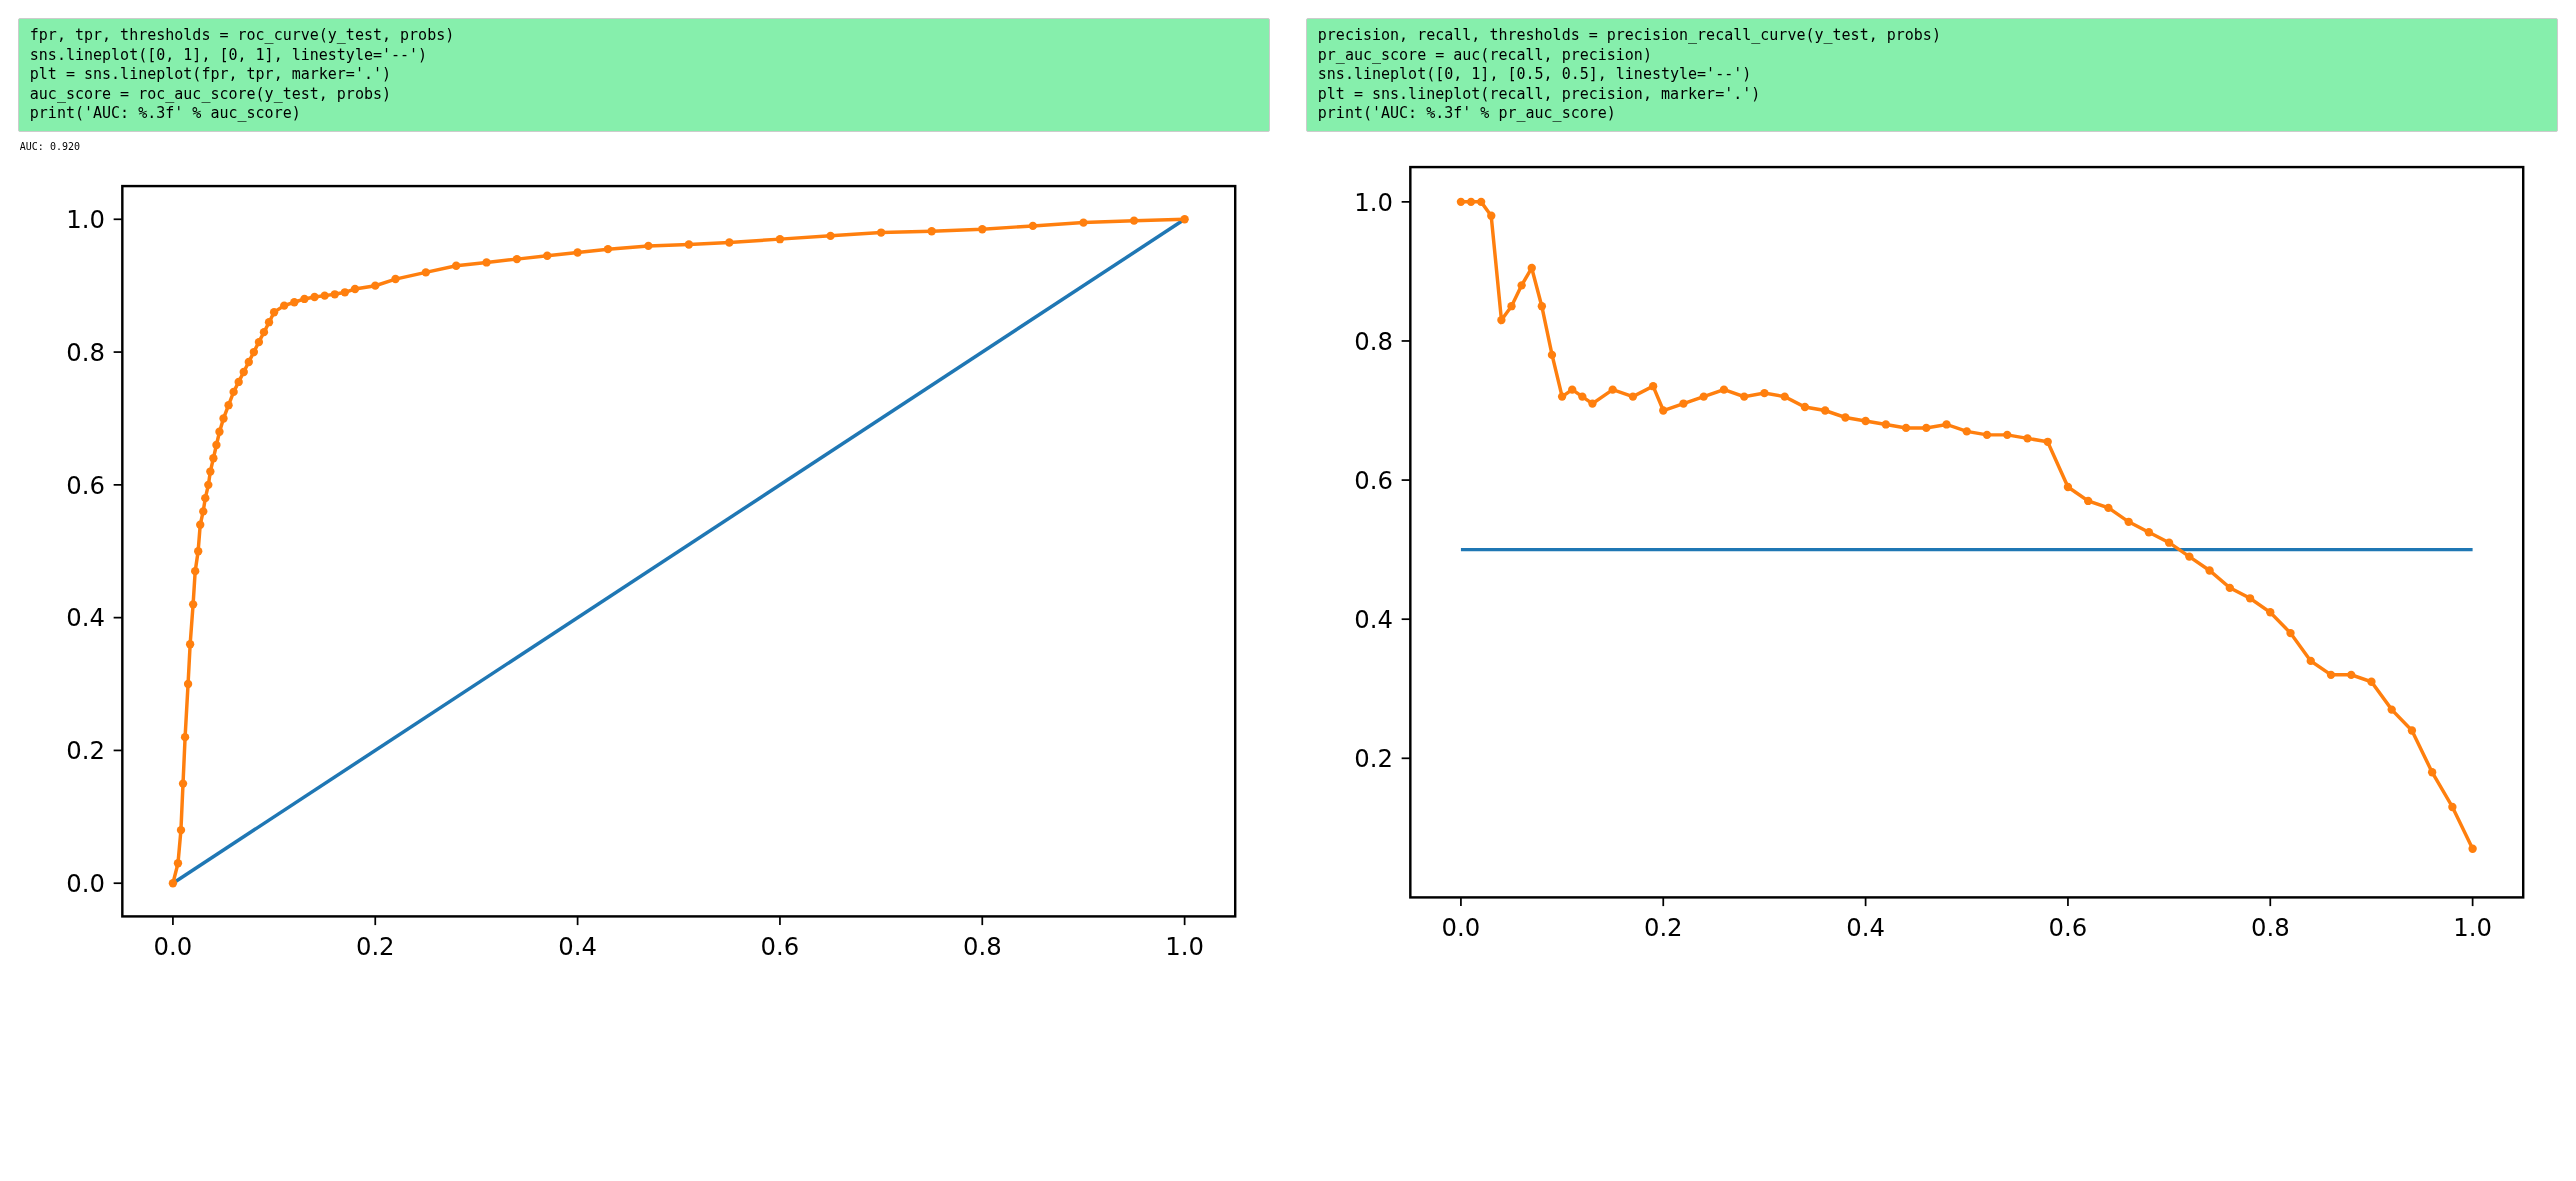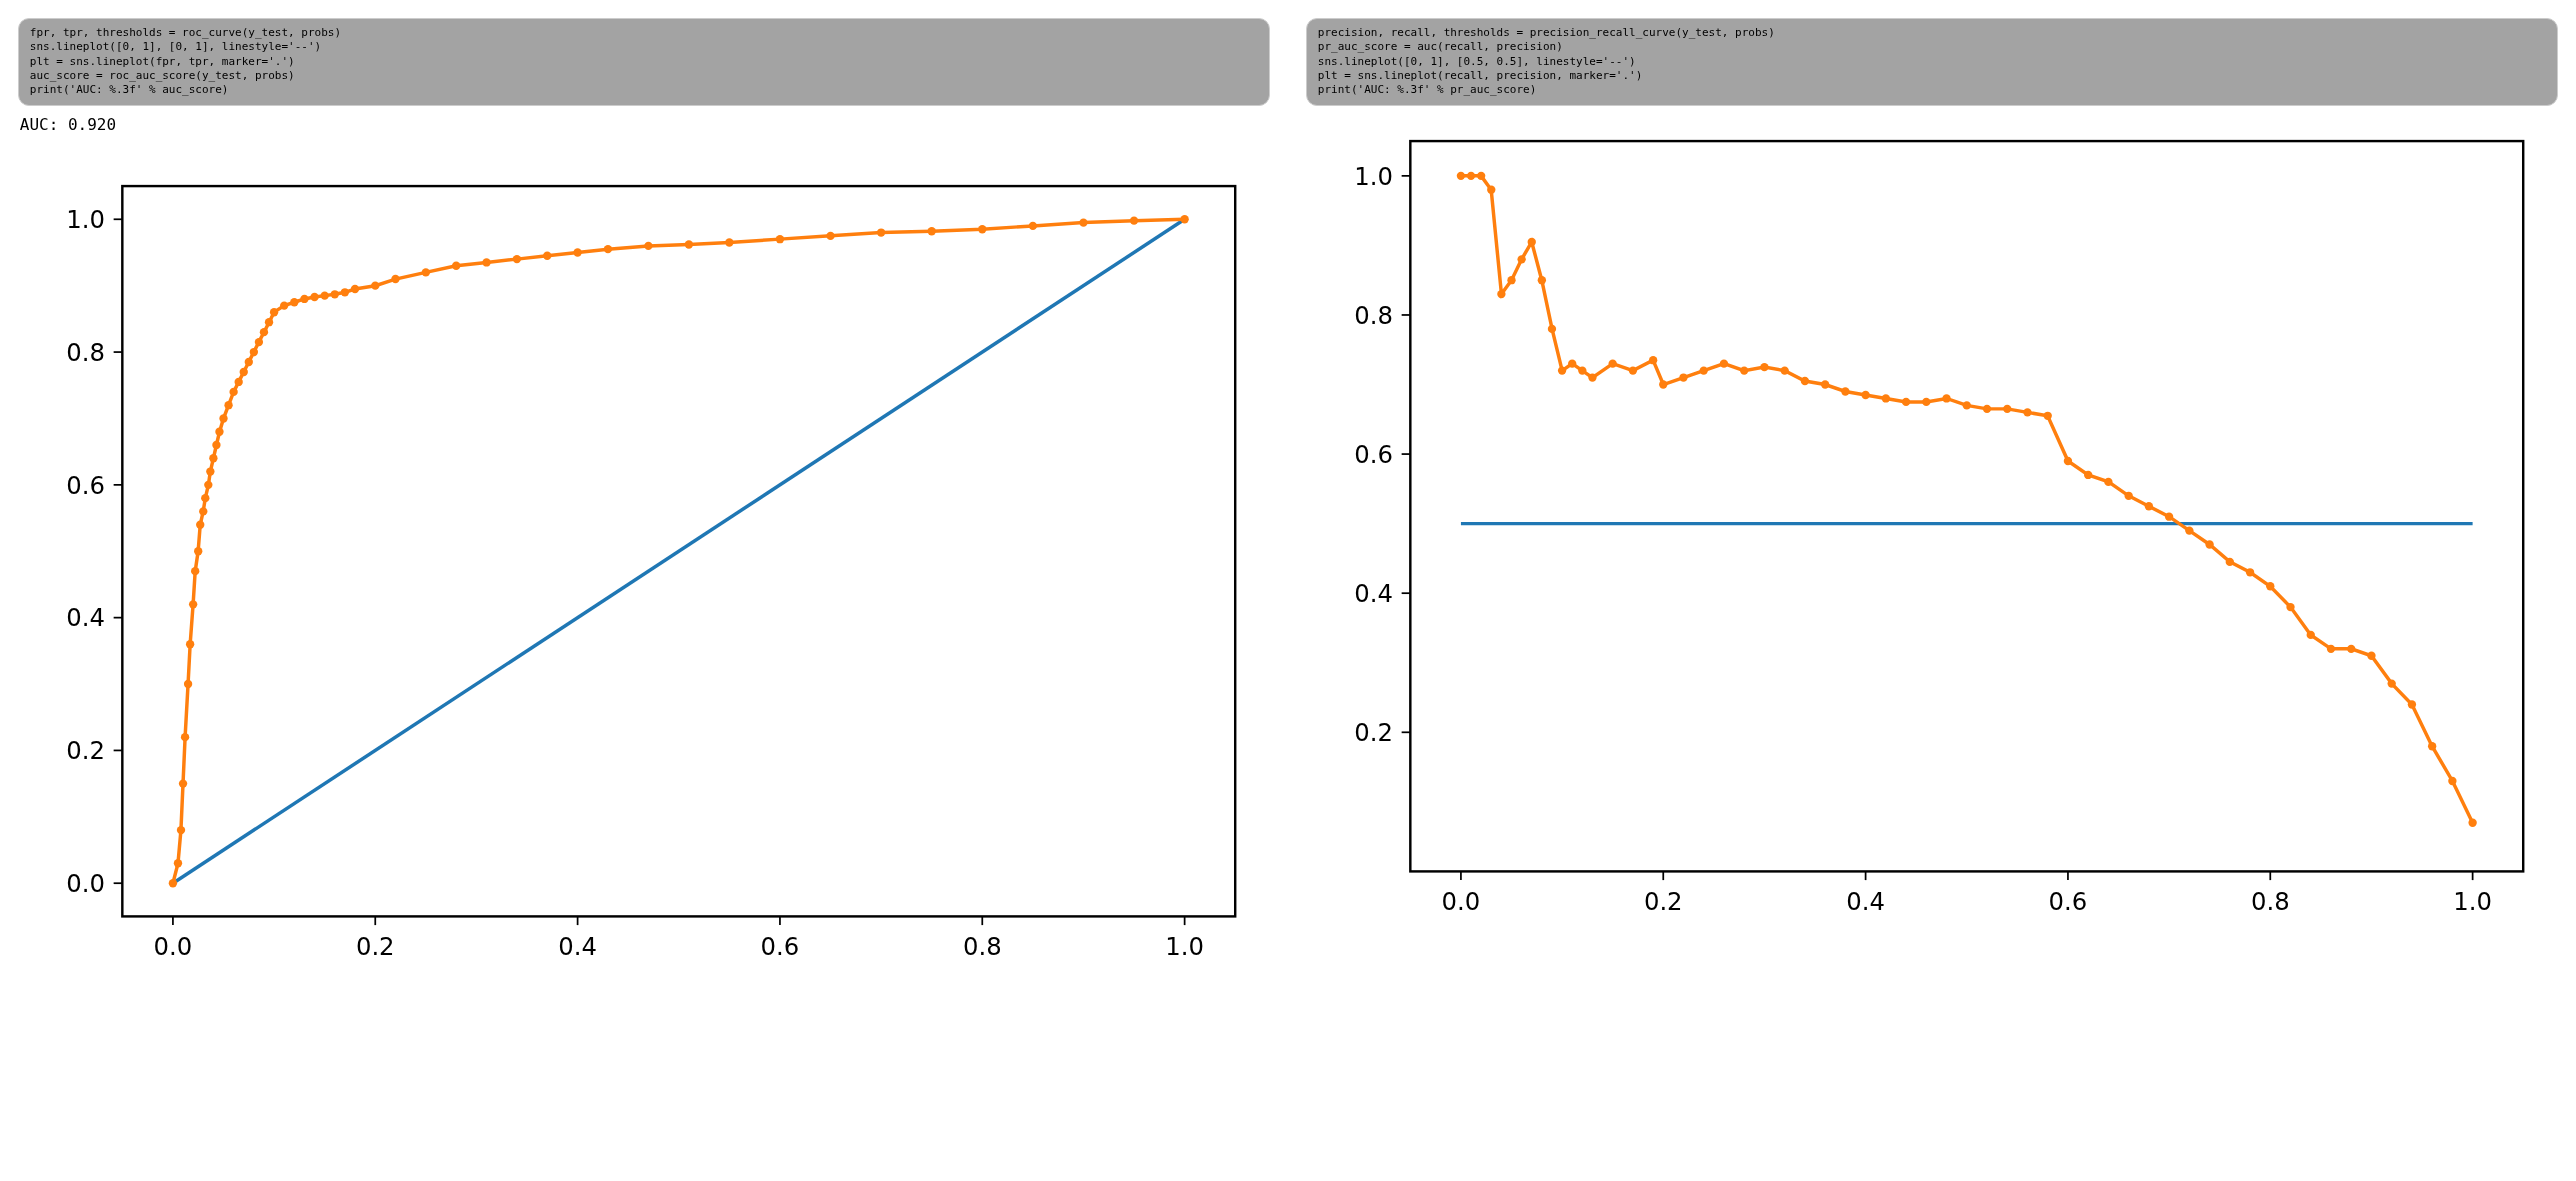--- a/index.html
+++ b/index.html
@@ -15,36 +15,36 @@
     display: flex;
     gap: 36px;
     width: 100%;
   }
   .panel {
     flex: 1;
     display: flex;
     flex-direction: column;
   }
   .code-block {
-    background: #a3a3a3;
+    background: #86efac;
     border: 0.9px solid #cccccc;
-    border-radius: 11px;
+    border-radius: 2px;
     padding: 7.2px 10.8px;
     white-space: pre;
     font-family: "DejaVu Sans Mono", "Courier New", monospace;
-    font-size: 11px;
+    font-size: 15px;
     line-height: 1.3;
     color: #000;
     overflow-x: auto;
     margin-bottom: 9px;
   }
   .output-text {
     font-family: "DejaVu Sans Mono", "Courier New", monospace;
-    font-size: 16px;
-    margin-bottom: 26px;
+    font-size: 10px;
+    margin-bottom: 8px;
     padding-left: 1.8px;
   }
   .chart-wrap {
     width: 100%;
   }
   svg { display: block; }
   .axis text {
     font-family: "DejaVu Sans", Arial, sans-serif;
     font-size: 14px;
     fill: #000;

